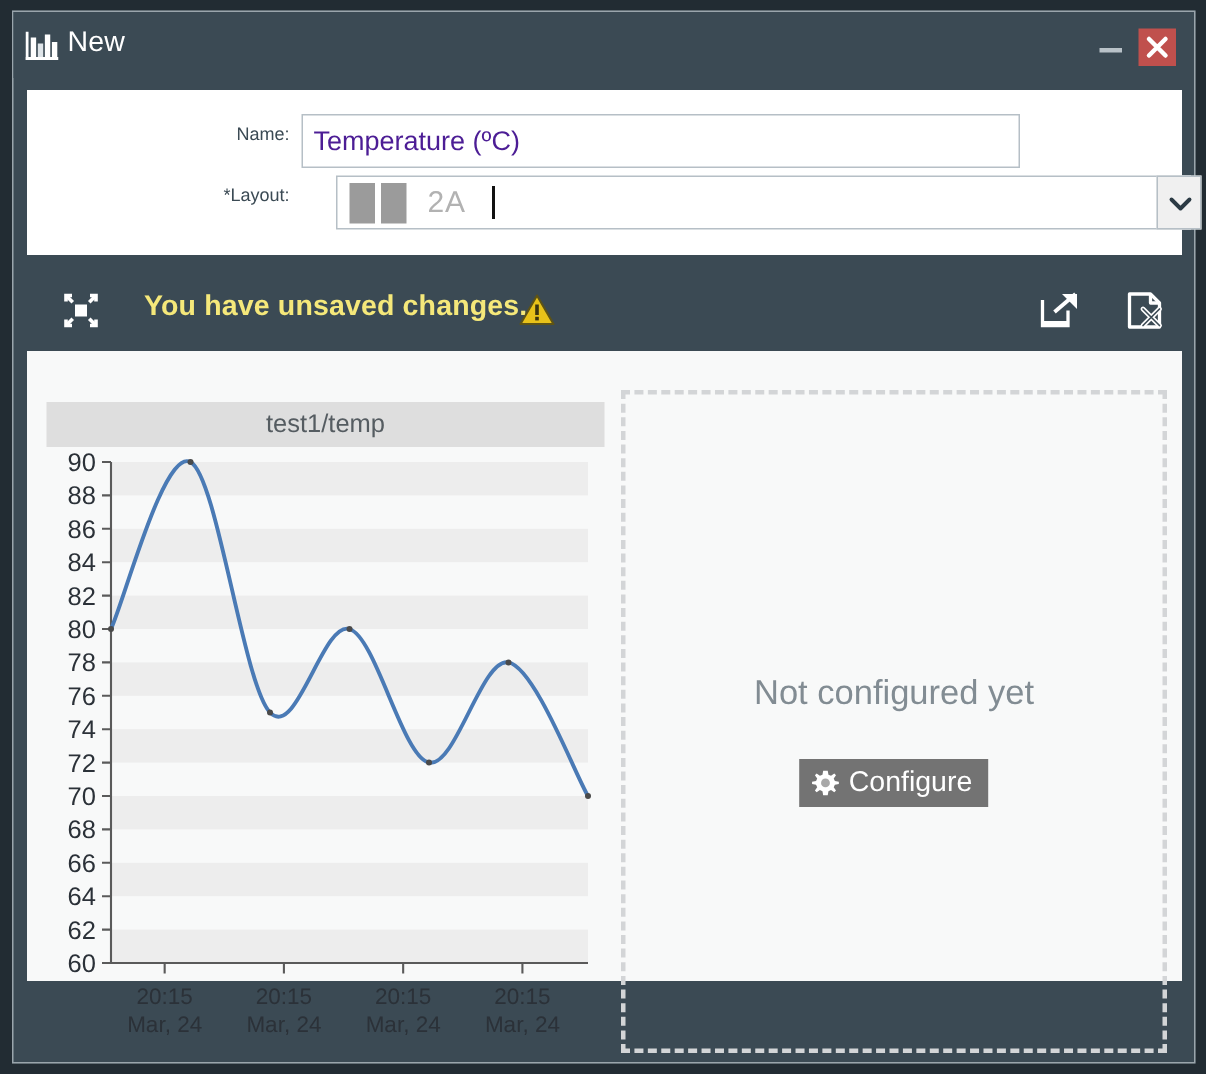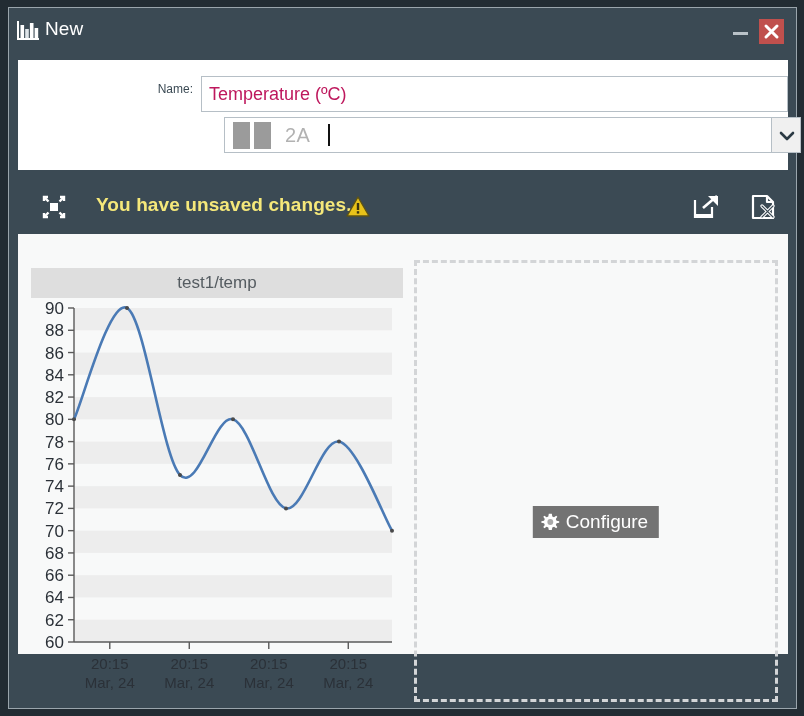--- a/index.html
+++ b/index.html
@@ -104,23 +104,23 @@
   }
   .form-field {
     position: absolute;
     left: 183px;
     box-sizing: border-box;
     height: 36px;
     background: #ffffff;
     border: 1px solid #b6bfc6;
   }
   #name-input {
-    width: 587px;
+    width: 479px;
     font-size: 18px;
-    color: #be185d;
+    color: #4c1d95;
     font-family: "Liberation Sans", sans-serif;
     padding: 0 0 0 7px;
     outline: none;
   }
   #layout-combo {
     width: 570px;
     display: flex;
     align-items: center;
     padding-left: 8px;
     cursor: pointer;
@@ -316,20 +316,21 @@
     </div>
 
     <div id="form-card">
 
       <div class="form-row" id="row-name">
         <span class="form-label">Name:</span>
         <input class="form-field" id="name-input" type="text" value="Temperature (ºC)" style="">
       </div>
 
       <div class="form-row" id="row-layout">
+        <span class="form-label">*Layout:</span>
         <div class="form-field" id="layout-combo">
           <span class="layout-swatch"></span>
           <span class="layout-swatch"></span>
           <span id="layout-code">2A</span>
           <span id="layout-caret-text"></span>
         </div>
         <div id="layout-dropdown-btn">
           <svg width="16" height="11" viewBox="0 0 16 11">
             <path d="M2 2 L8 8 L14 2" stroke="#2b3a44" stroke-width="2.6" fill="none" stroke-linecap="round" stroke-linejoin="round"></path>
           </svg>
@@ -445,20 +446,21 @@
             <circle cx="96" cy="6" r="2" fill="#4a4a4a"></circle>
             <circle cx="149" cy="173" r="2" fill="#4a4a4a"></circle>
             <circle cx="202" cy="117.33333333333334" r="2" fill="#4a4a4a"></circle>
             <circle cx="255" cy="206.4" r="2" fill="#4a4a4a"></circle>
             <circle cx="308" cy="139.6" r="2" fill="#4a4a4a"></circle>
             <circle cx="361" cy="228.66666666666669" r="2" fill="#4a4a4a"></circle>
           </svg>
       </div>
 
       <div id="placeholder-panel">
+        <div id="placeholder-text">Not configured yet</div>
         <div id="configure-button">
           <span id="gear-icon">
             <svg width="19" height="19" viewBox="0 0 20 20">
               <path d="M10 0.8 L11.6 0.8 L12.1 3.6 L13.9 4.4 L16.2 2.8 L17.4 4 L15.8 6.3 L16.6 8.1 L19.4 8.6 L19.4 10.2
                        L16.6 10.7 L15.8 12.5 L17.4 14.8 L16.2 16 L13.9 14.4 L12.1 15.2 L11.6 18 L10 18 L8.4 18 L7.9 15.2
                        L6.1 14.4 L3.8 16 L2.6 14.8 L4.2 12.5 L3.4 10.7 L0.6 10.2 L0.6 8.6 L3.4 8.1 L4.2 6.3 L2.6 4 L3.8 2.8
                        L6.1 4.4 L7.9 3.6 L8.4 0.8 Z" fill="#ffffff"></path>
               <circle cx="10" cy="9.4" r="3.1" fill="#a8a8a8"></circle>
             </svg>
           </span>

